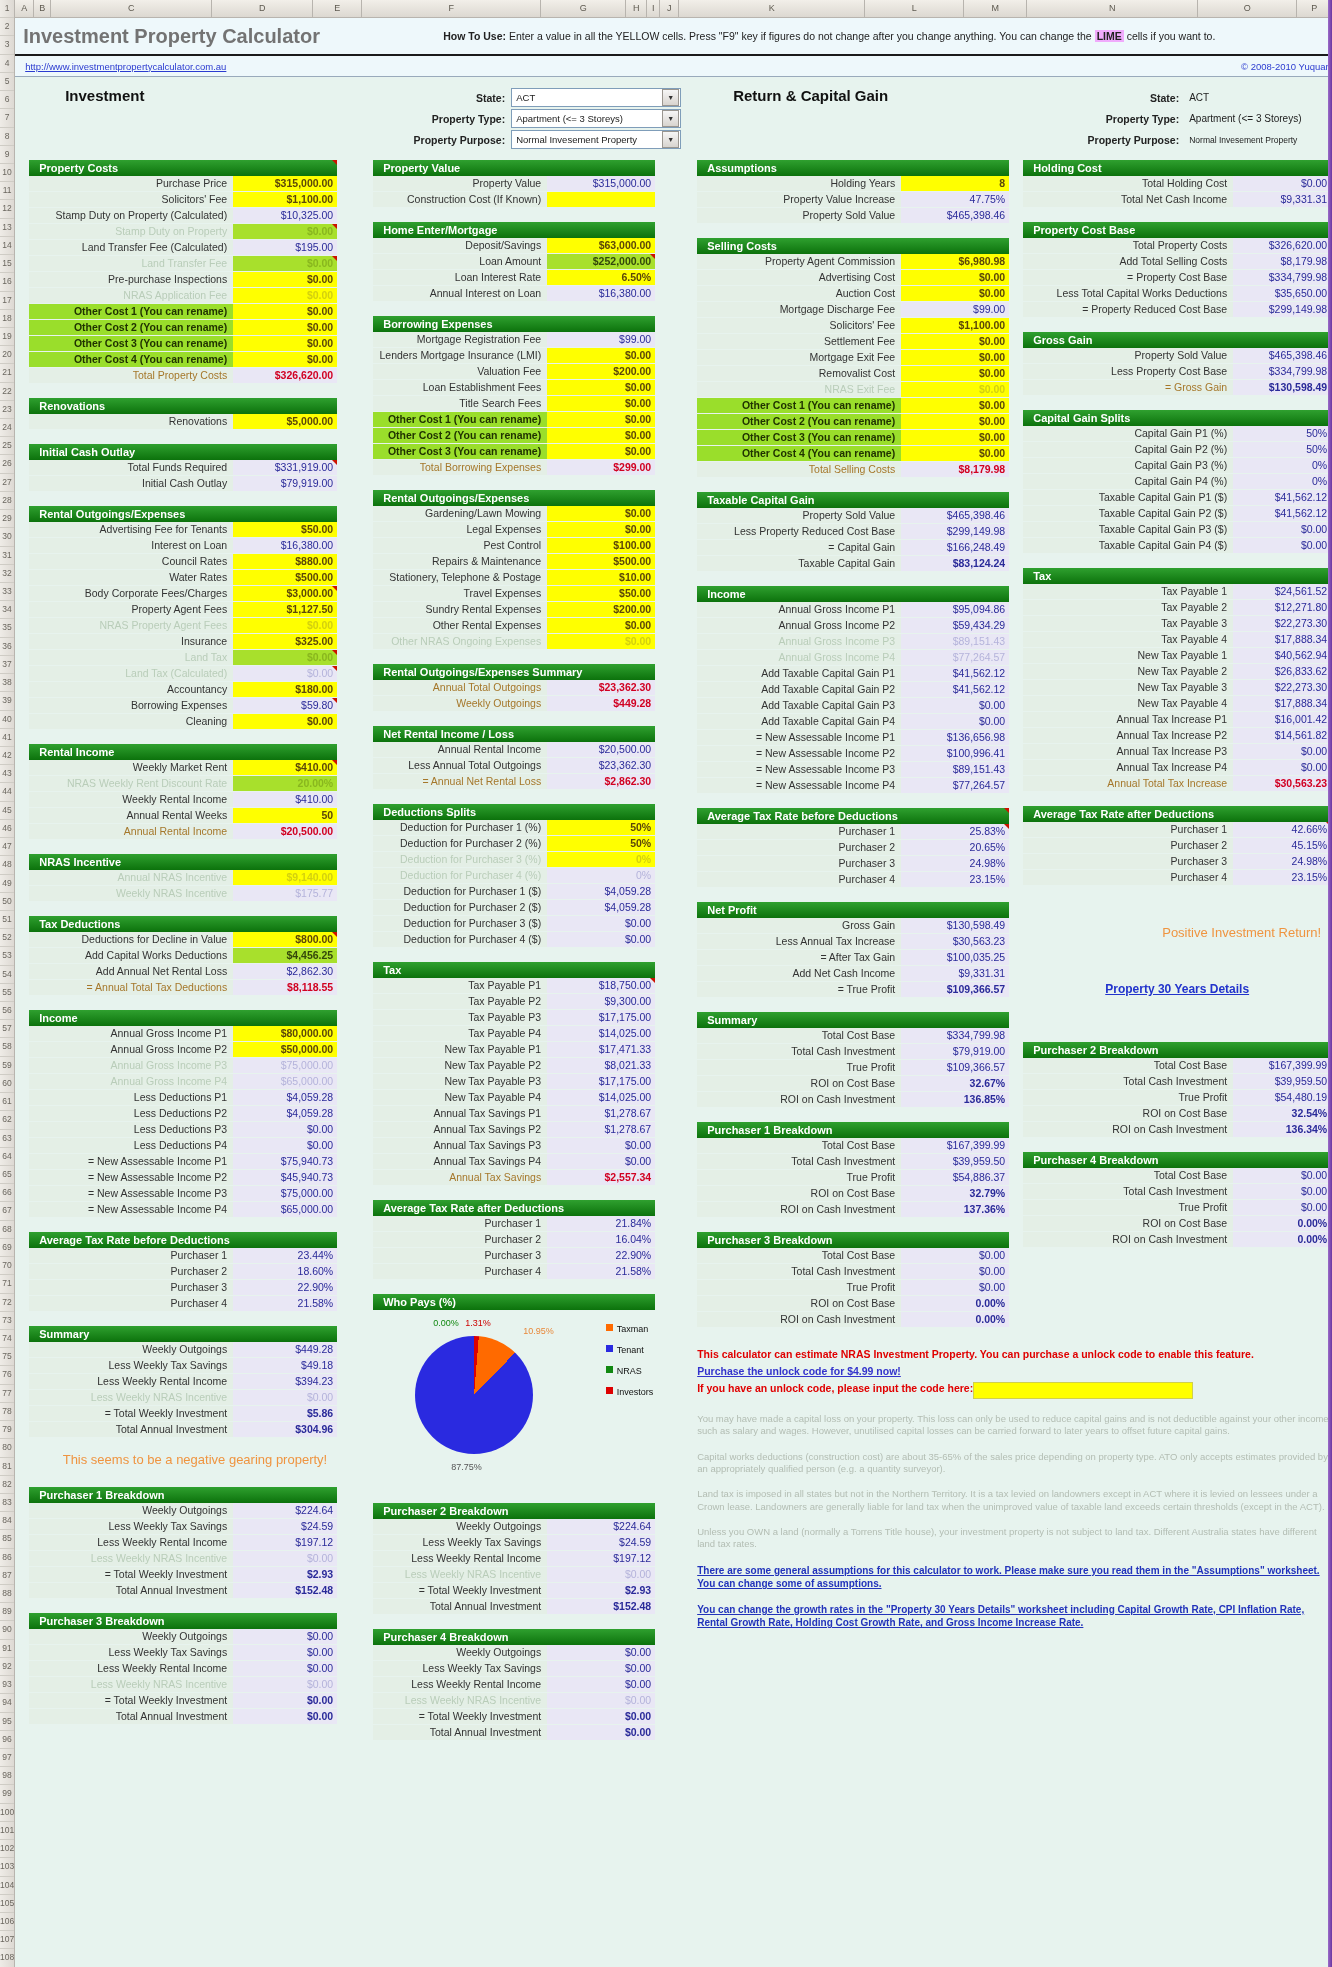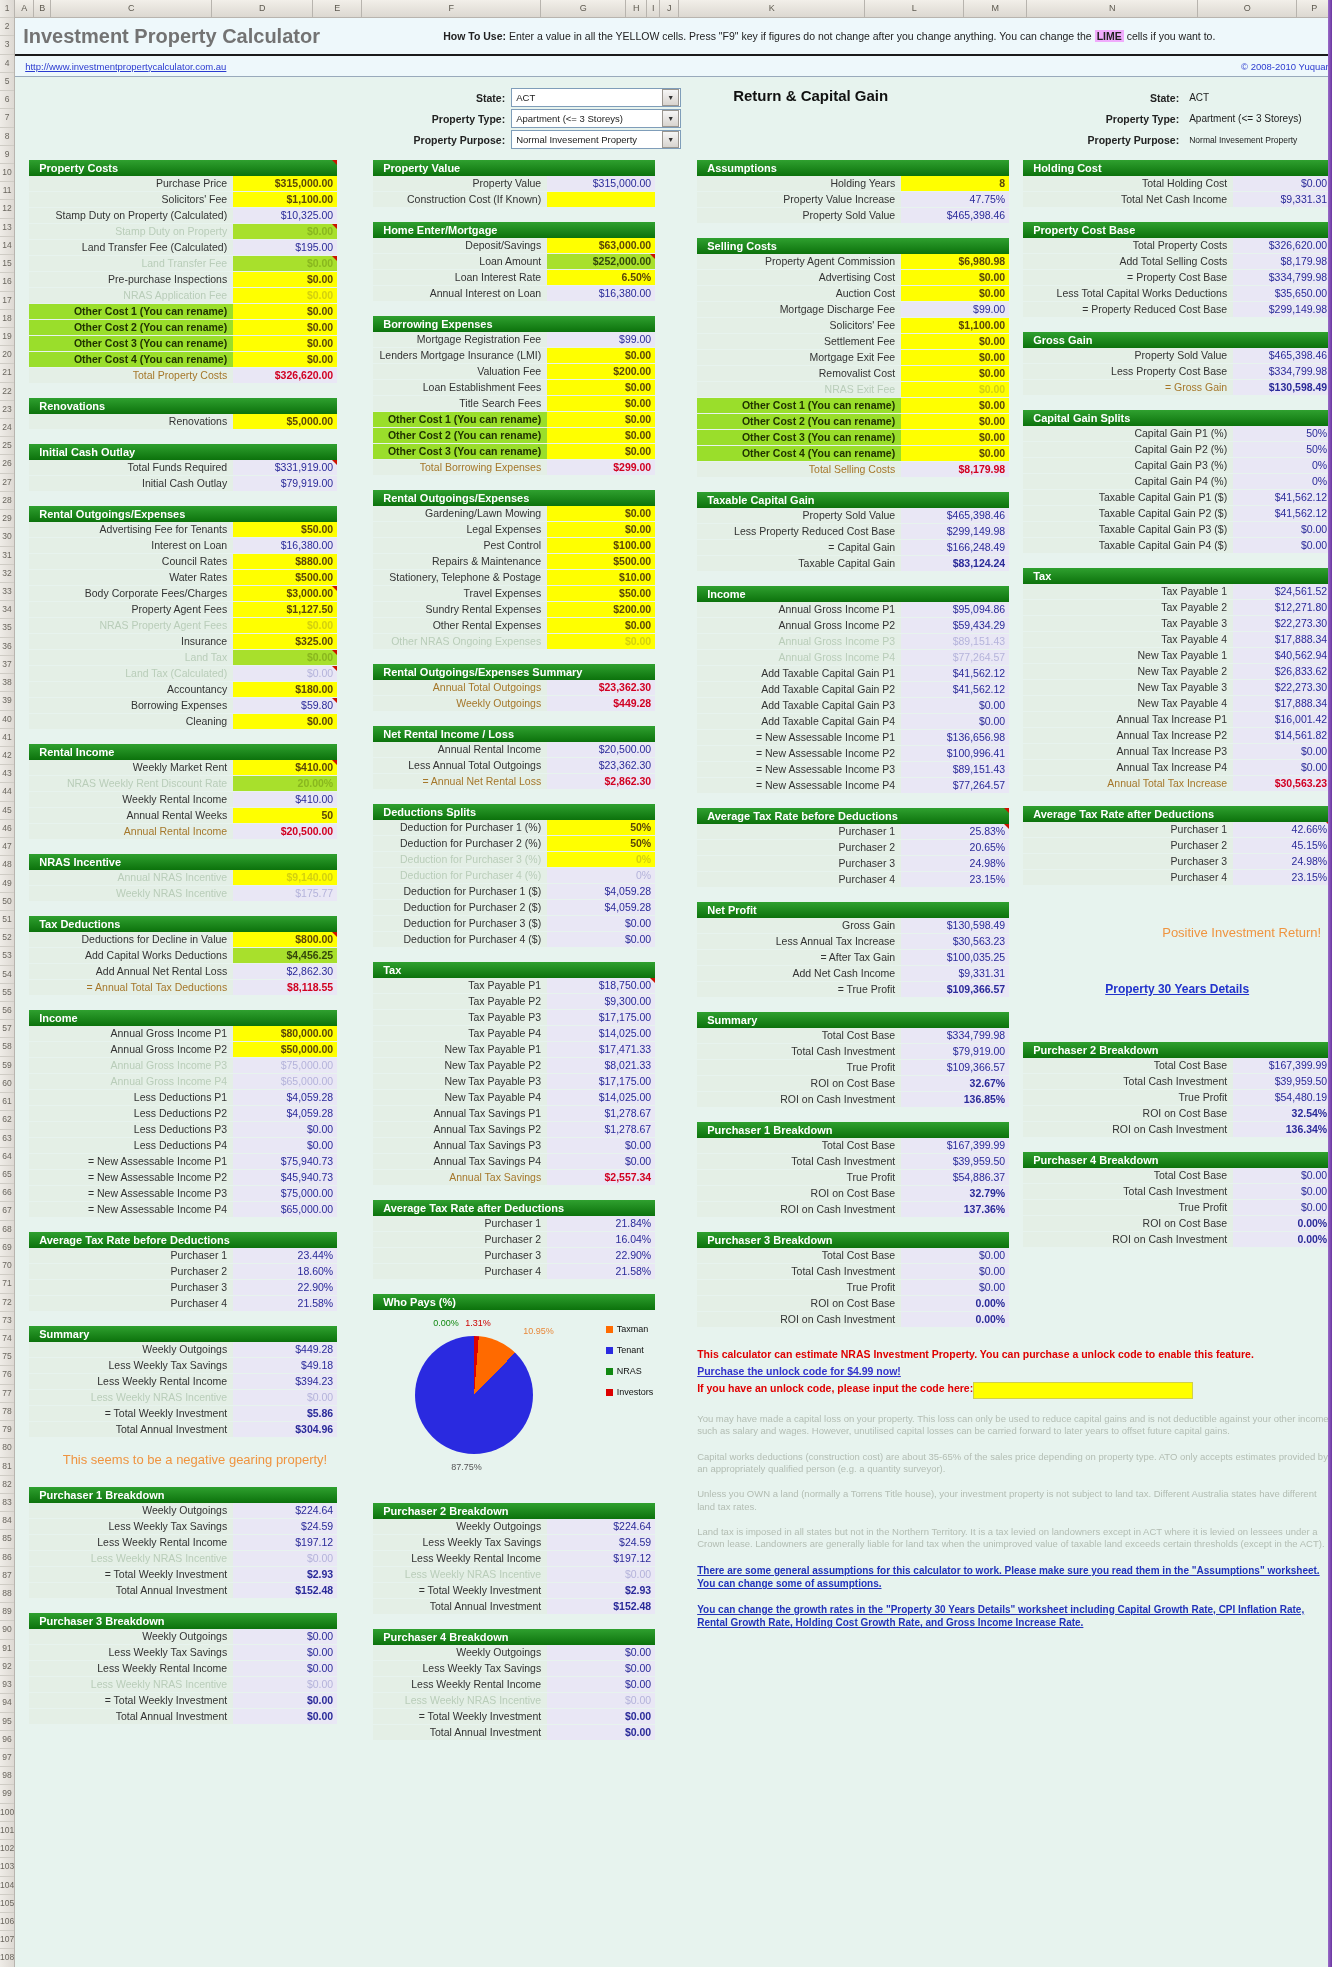--- a/index.html
+++ b/index.html
@@ -69,21 +69,21 @@
   .sec-h.cm::after{border-top-color:#cc1100;}
 
   .note{font-size:13px;color:#ef9440;text-align:right;margin:14px 10px 18px 10px;line-height:1.3;}
   .link30{font-size:12px;color:#2233cc;font-weight:bold;text-decoration:underline;text-align:center;display:block;margin:10px 0 18px 0;}
 
   
   .piewrap{position:relative;height:178px;margin-bottom:14px;}
   .pie{position:absolute;left:42px;top:26px;width:118px;height:118px;border-radius:50%;}
   .plab{position:absolute;font-size:9px;}
   .legend{position:absolute;right:2px;top:14px;}
-  .legitem{display:flex;align-items:center;margin-bottom:11px;}
+  .legitem{display:flex;margin-bottom:11px;}
   .legsq{width:7px;height:7px;margin-right:4px;}
   .legtxt{font-size:9px;color:#111;}
 
   
   #rbottom{margin-top:6px;width:636px;}
   .promoline{font-size:10.5px;font-weight:bold;color:#e00000;margin-bottom:5px;}
   .promolink{color:#3333cc;text-decoration:underline;display:inline-block;margin-bottom:5px;font-weight:bold;font-size:10.5px;}
   .promorow{display:flex;align-items:center;margin-bottom:14px;}
   .unlockbox{width:218px;height:15px;background:#ffff00;border:1px solid #cfcf4f;}
   .grayp{font-size:9.5px;color:#b3bdb3;line-height:1.3;margin-bottom:13px;}
@@ -231,20 +231,21 @@
       </div>
 
       <div id="linkrow">
         <a href="#">http://www.investmentpropertycalculator.com.au</a>
         <span id="copyright">© 2008-2010 Yuquan Shi</span>
       </div>
 
       <div id="body">
         <div class="half" id="lhalf">
           <div class="panelhead">
+            <div class="ptitle">Investment</div>
             <div class="selcol">
               <div class="selrow">
                 <span class="sellab">State:</span>
                 <div class="ddl">
                   <span class="txt">ACT</span>
                   <span class="arr">▼</span>
                 </div>
               </div>
               <div class="selrow">
                 <span class="sellab">Property Type:</span>
@@ -1416,22 +1417,22 @@
           <div id="rbottom">
             <div class="promoline">This calculator can estimate NRAS Investment Property. You can purchase a unlock code to enable this feature.</div>
             <a href="#" class="promolink">Purchase the unlock code for $4.99 now!</a>
             <div class="promorow">
               <span class="promoline">If you have an unlock code, please input the code here:</span>
               <span class="unlockbox"></span>
             </div>
             <div id="grayparas">
                 <div class="grayp">You may have made a capital loss on your property. This loss can only be used to reduce capital gains and is not deductible against your other income such as salary and wages. However, unutilised capital losses can be carried forward to later years to offset future capital gains.</div>
                 <div class="grayp">Capital works deductions (construction cost) are about 35-65% of the sales price depending on property type. ATO only accepts estimates provided by an appropriately qualified person (e.g. a quantity surveyor).</div>
+                <div class="grayp">Land tax is imposed in all states but not in the Northern Territory. It is a tax levied on landowners except in ACT where it is levied on lessees under a Crown lease. Landowners are generally liable for land tax when the unimproved value of taxable land exceeds certain thresholds (except in the ACT).</div>
                 <div class="grayp">Unless you OWN a land (normally a Torrens Title house), your investment property is not subject to land tax. Different Australia states have different land tax rates.</div>
-                <div class="grayp">Land tax is imposed in all states but not in the Northern Territory. It is a tax levied on landowners except in ACT where it is levied on lessees under a Crown lease. Landowners are generally liable for land tax when the unimproved value of taxable land exceeds certain thresholds (except in the ACT).</div>
               </div>
             <div id="blueparas">
                 <div class="bluep">There are some general assumptions for this calculator to work. Please make sure you read them in the "Assumptions" worksheet. You can change some of assumptions.</div>
                 <div class="bluep">You can change the growth rates in the "Property 30 Years Details" worksheet including Capital Growth Rate, CPI Inflation Rate, Rental Growth Rate, Holding Cost Growth Rate, and Gross Income Increase Rate.</div>
               </div>
           </div>
         </div>
       </div>
 
     </div>

